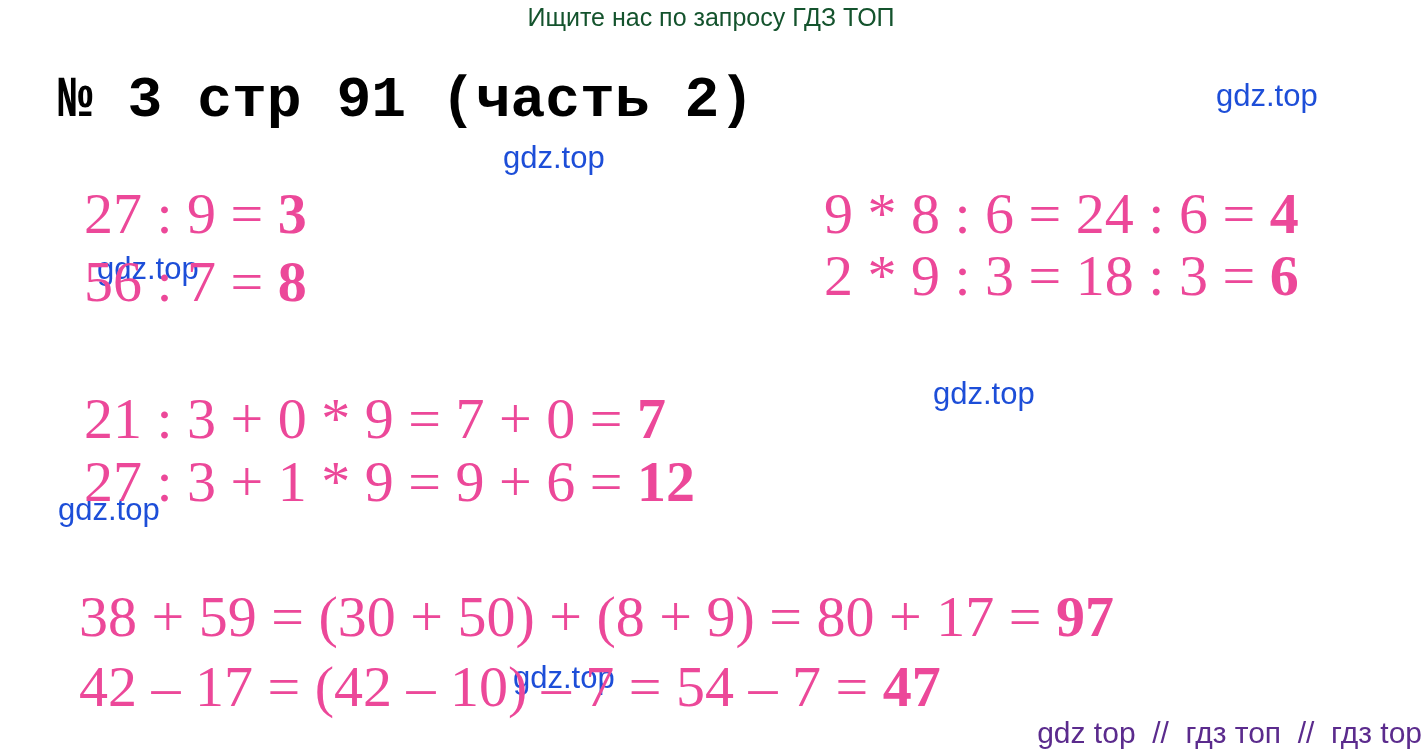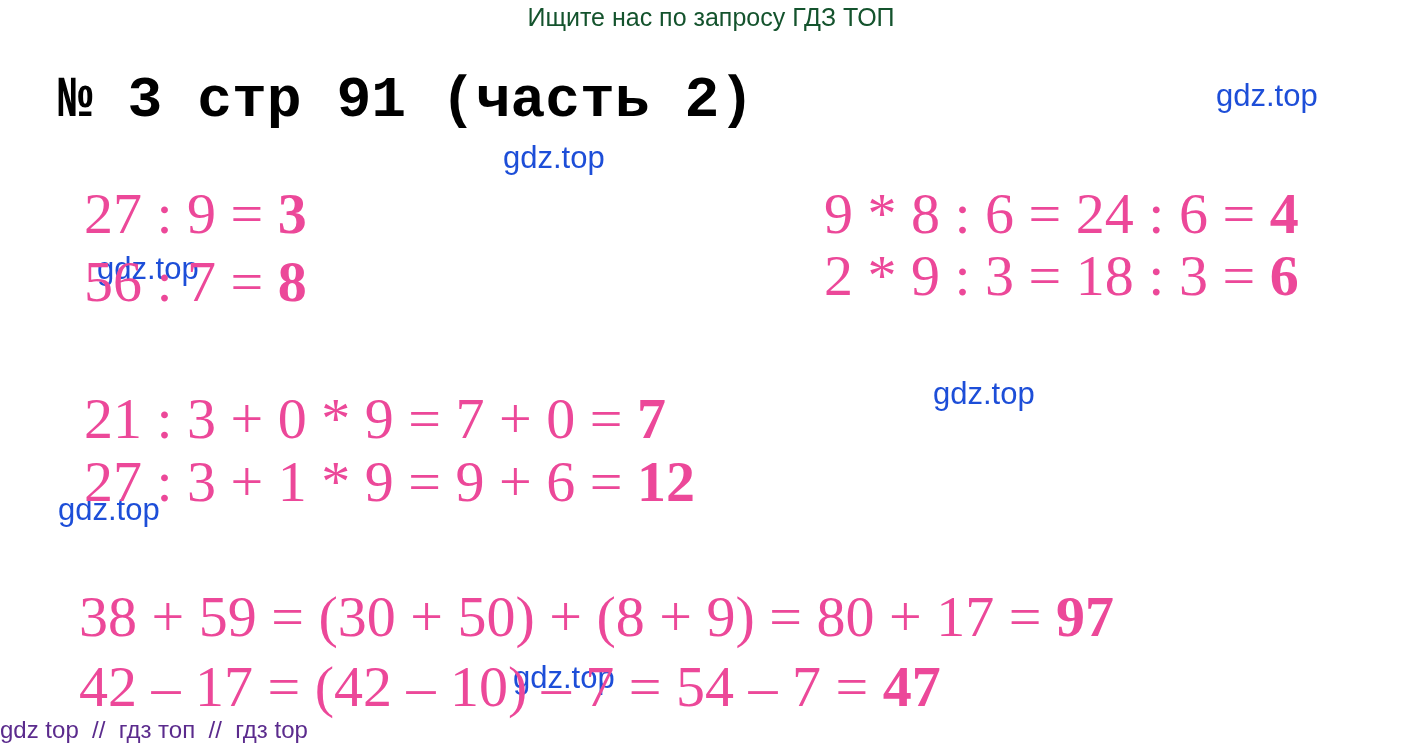--- a/index.html
+++ b/index.html
@@ -35,22 +35,22 @@
     color: #ec4899;
   }
   .eq .ans { font-weight: bold; }
   .wm {
     font-size: 31px;
     line-height: 1;
     color: #1d4ed8;
   }
   .footer {
     left: 0; right: 0; top: 716px;
-    text-align: left;
-    font-size: 24px;
+    text-align: right;
+    font-size: 30px;
     color: #5b2b8d;
     white-space: pre;
     position: absolute;
   }
 </style>
 </head>
 <body>
 
 <div class="banner" style="color: #14532d; text-align: center;">Ищите нас по запросу ГДЗ ТОП</div>
 

